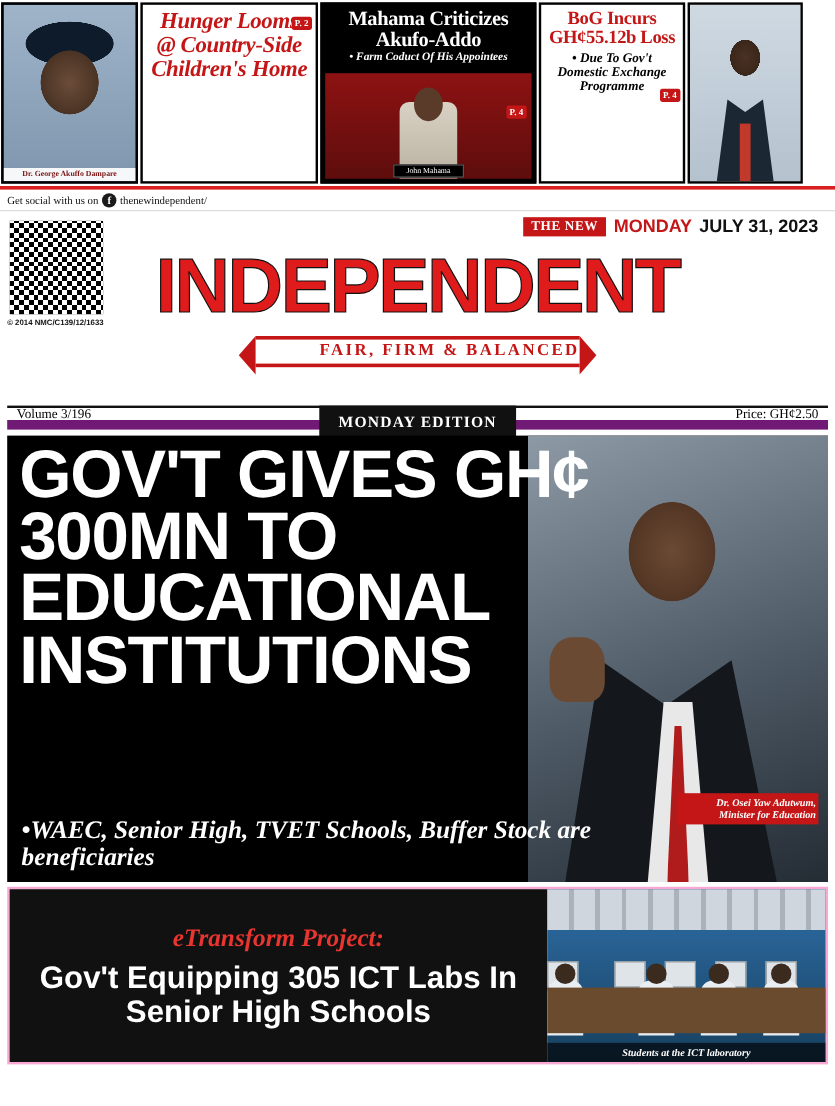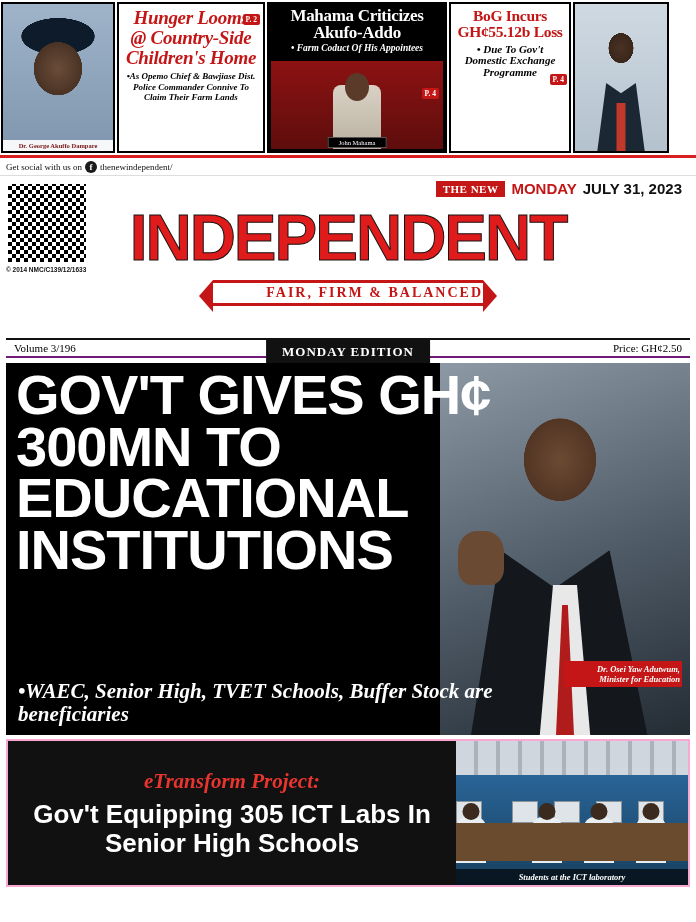--- a/index.html
+++ b/index.html
@@ -233,21 +233,21 @@
     border-bottom: 16px solid transparent;
   }
   .ribbon::before { left: -14px; border-right: 14px solid #c41616; }
   .ribbon::after { right: -14px; border-left: 14px solid #c41616; }
 
   
   .info-bar {
     position: relative;
     height: 20px;
     border-top: 2px solid #111;
-    border-bottom: 2px solid #701a75;
+    border-bottom: 8px solid #701a75;
     margin: 0 6px;
     display: flex; align-items: center;
     font-family: "Liberation Serif", serif;
   }
   .info-left { font-size: 11px; padding-left: 8px; flex: 1; }
   .info-right { font-size: 11px; padding-right: 8px; text-align: right; flex: 1; }
   .edition-box {
     position: absolute; left: 50%; top: -2px;
     transform: translateX(-50%);
     background: #111; color: #fff;
@@ -391,21 +391,20 @@
 
 <div class="teaser-strip">
 
   <div class="teaser t1">
     <div class="photo"></div>
     <div class="cap">Dr. George Akuffo Dampare</div>
   </div>
 
   <div class="teaser t2">
     <div class="hl">Hunger Looms @ Country-Side Children's Home</div>
-    <div class="sub">•As Opemo Chief &amp; Bawjiase Dist. Police Commander Connive To Claim Their Farm Lands</div>
     <div class="pagetag">P. 2</div>
   </div>
 
   <div class="teaser t3">
     <div class="hl">Mahama Criticizes Akufo-Addo</div>
     <div class="sub">• Farm Coduct Of His Appointees</div>
     <div class="imgbox">
       <div class="figure"></div>
       <div class="head"></div>
       <div class="namebar">John Mahama</div>

